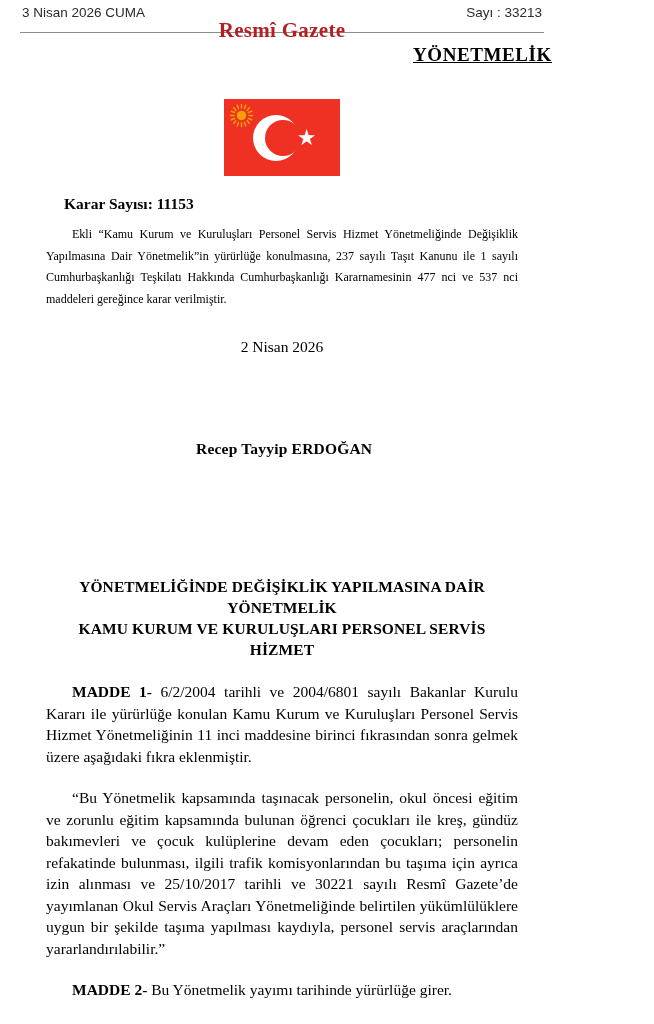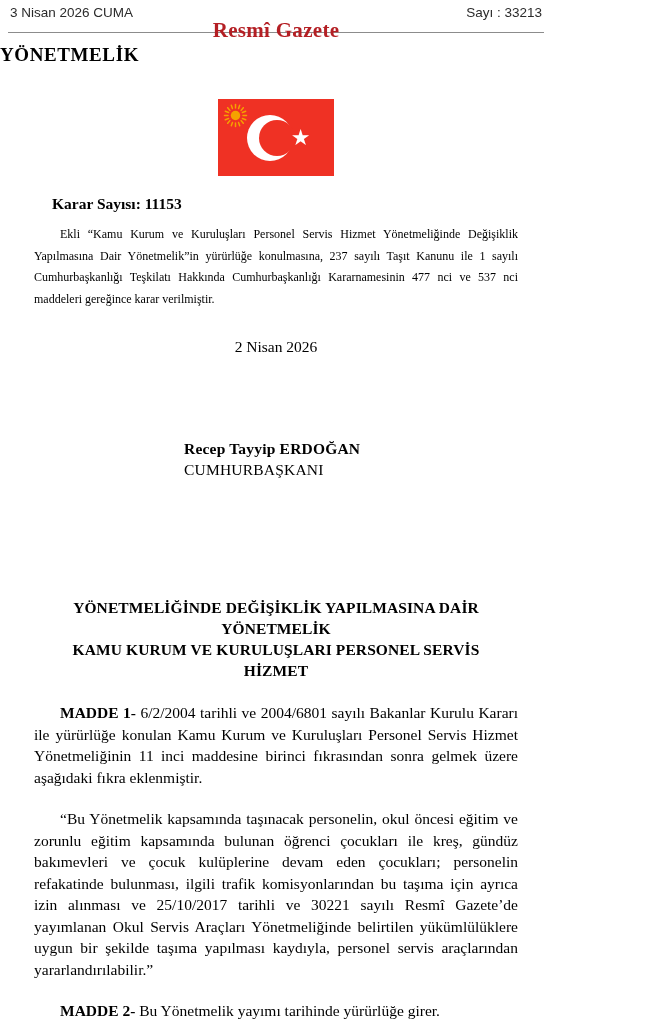--- a/index.html
+++ b/index.html
@@ -15,20 +15,21 @@
     font-family: "Liberation Serif", "DejaVu Serif", serif;
     color: #000000;
     -webkit-font-smoothing: antialiased;
   }
 
   .page {
     position: relative;
     width: 552px;
     height: 1024px;
     box-sizing: border-box;
+    padding-left: 12px;
   }
 
   
   .masthead {
     position: relative;
     height: 30px;
     padding: 0 10px;
     display: flex;
     align-items: flex-start;
     justify-content: space-between;
@@ -56,25 +57,26 @@
     pointer-events: none;
   }
   .masthead-rule {
     height: 1px;
     background: #8c8c8c;
     margin: 2px 8px 0 8px;
   }
 
   
   .doc-type {
-    text-align: left;
+    text-align: right;
     font-weight: bold;
     font-size: 19px;
     letter-spacing: 0.6px;
     margin-top: 11px;
+    text-decoration: underline;
   }
 
   
   .flag-wrap {
     display: flex;
     justify-content: center;
     margin-top: 33px;
   }
   .flag {
     position: relative;
@@ -240,21 +242,20 @@
   <div class="content">
 
     <div class="decision-no">Karar Sayısı: 11153</div>
 
     <p class="body-text">Ekli “Kamu Kurum ve Kuruluşları Personel Servis Hizmet Yönetmeliğinde Değişiklik Yapılmasına Dair Yönetmelik”in yürürlüğe konulmasına, 237 sayılı Taşıt Kanunu ile 1 sayılı Cumhurbaşkanlığı Teşkilatı Hakkında Cumhurbaşkanlığı Kararnamesinin 477 nci ve 537 nci maddeleri gereğince karar verilmiştir.</p>
 
     <div class="date-line">2 Nisan 2026</div>
 
     <div class="signature">
       <div class="signature-name">Recep Tayyip ERDOĞAN</div>
-      <div class="signature-title">CUMHURBAŞKANI</div>
     </div>
 
     <div class="regulation">
       <div class="regulation-title">
         <span class="line">YÖNETMELİĞİNDE DEĞİŞİKLİK YAPILMASINA DAİR YÖNETMELİK</span>
         <span class="line">KAMU KURUM VE KURULUŞLARI PERSONEL SERVİS HİZMET</span>
       </div>
 
       <p class="article"><b>MADDE 1-</b><span> 6/2/2004 tarihli ve 2004/6801 sayılı Bakanlar Kurulu Kararı ile yürürlüğe konulan Kamu Kurum ve Kuruluşları Personel Servis Hizmet Yönetmeliğinin 11 inci maddesine birinci fıkrasından sonra gelmek üzere aşağıdaki fıkra eklenmiştir.</span></p>
 

